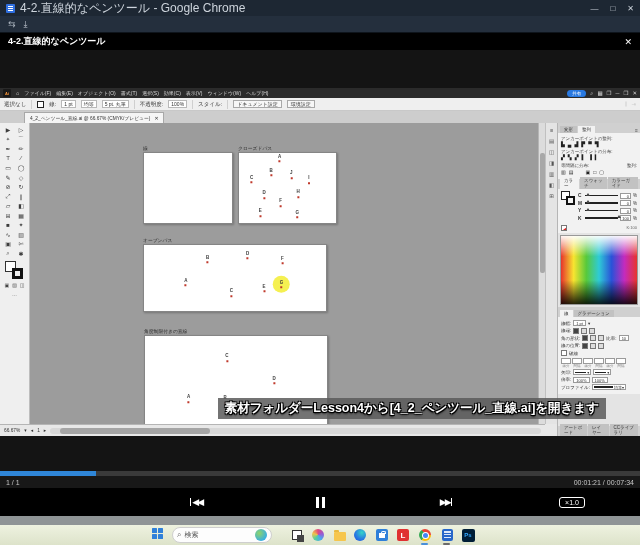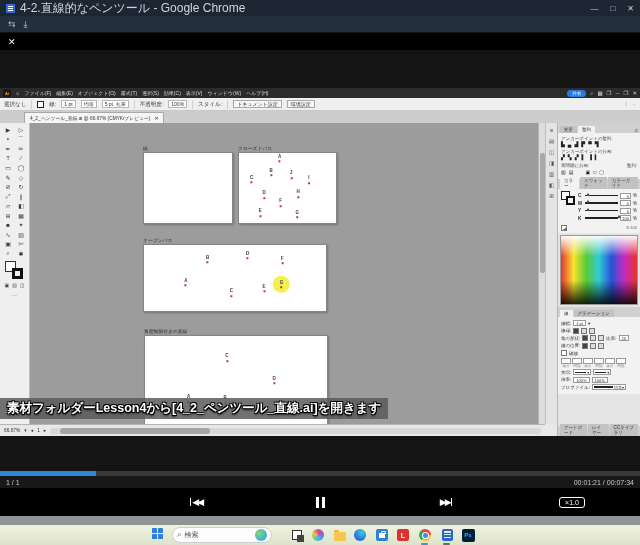--- a/index.html
+++ b/index.html
@@ -103,21 +103,21 @@
   .st-ic.dark { background:#444; }
   .dash-cells { display:flex; gap:1px; }
   .dash-c { width:10px; }
   .dash-c .st-box { width:10px; }
   .dash-lbl { font-size:3.5px; color:#888; text-align:center; }
   .arrow-dd { width:18px; height:6px; border:1px solid #9a9a9a; background:#fff; display:flex; align-items:center; padding:0 1px; font-size:4px; }
   .line-prev { flex:1; height:1px; background:#222; margin-right:1px; }
   .p-bottomtabs { height:10px; background:#d0d0d0; display:flex; gap:1px; align-items:flex-end; padding:1px 2px 0; position:absolute; bottom:0; width:100%; }
 
   
-  .subtitle-wrap { left:0; top:398px; width:536px; display:flex; justify-content:flex-start; z-index:5; }
+  .subtitle-wrap { left:0; top:398px; width:606px; display:flex; justify-content:flex-end; z-index:5; }
   .subtitle { background:rgba(90,90,90,.85); color:#fff; font-weight:bold; font-size:12.5px; padding:2px 7px; text-shadow:-1px -1px 0 #000, 1px -1px 0 #000, -1px 1px 0 #000, 1px 1px 0 #000, 0 2px 2px rgba(0,0,0,.8); white-space:nowrap; }
 
   
   .progress { left:0; top:471px; width:640px; height:5px; background:#3a3a3a; }
   .progress-fill { height:100%; background:#2f86d8; }
   .meta-row { left:0; top:476px; width:640px; height:12px; background:#181818; display:flex; align-items:center; justify-content:space-between; padding:0 6px; color:#c8c8c8; font-size:7px; }
   .controls { left:0; top:488px; width:640px; height:28px; background:#000; }
   .ctl { position:absolute; top:0; height:28px; display:flex; align-items:center; justify-content:center; color:#fff; }
   .skip { font-size:9px; letter-spacing:-2px; display:flex; align-items:center; gap:1px; }
   .skip .bar { width:1.5px; height:8px; background:#fff; letter-spacing:0; }
@@ -167,20 +167,21 @@
       <span>✕</span>
     </div>
   </div>
 
   <div class="abs urlbar">
     <span class="reload-ic">⇆</span>
     <span class="dl-ic">⤓</span>
   </div>
 
   <div class="abs lessonbar">
+    <div class="lesson-title">4-2.直線的なペンツール</div>
     <div class="lesson-close">✕</div>
   </div>
 
   <div class="abs videobg"></div>
 
   <div class="abs ai-app">
 
     <div class="abs ai-menubar">
       <div class="ai-logo">Ai</div>
       <span class="mb-ic">⌂</span>

